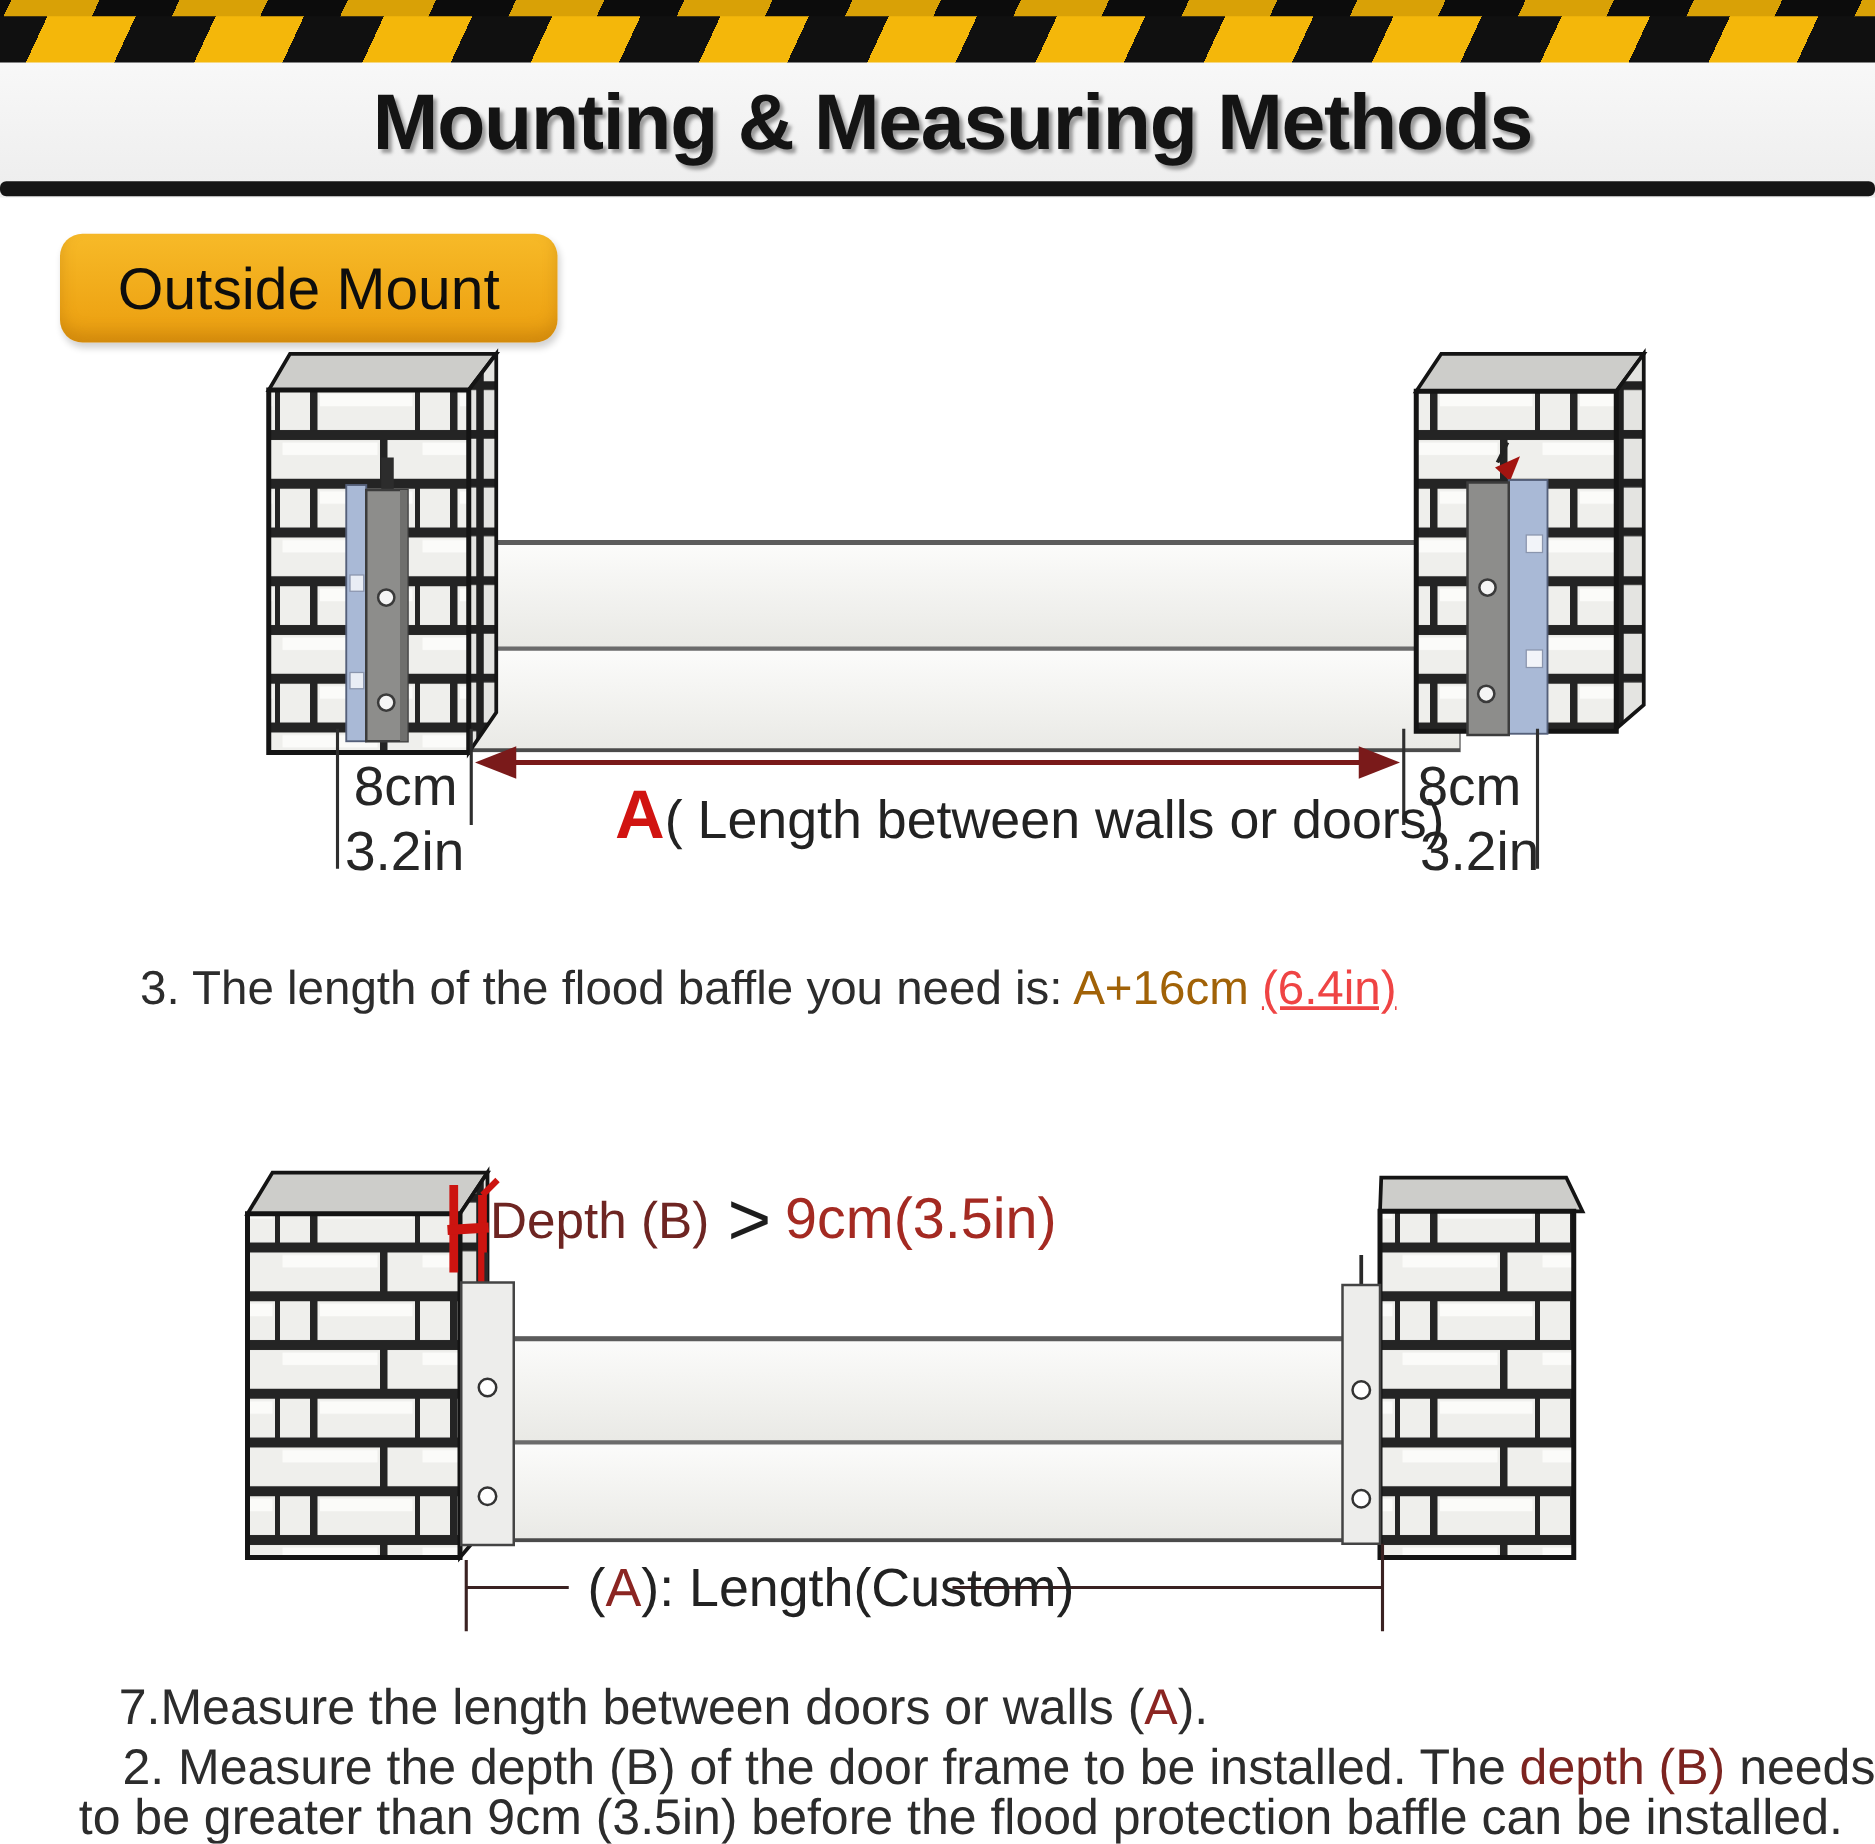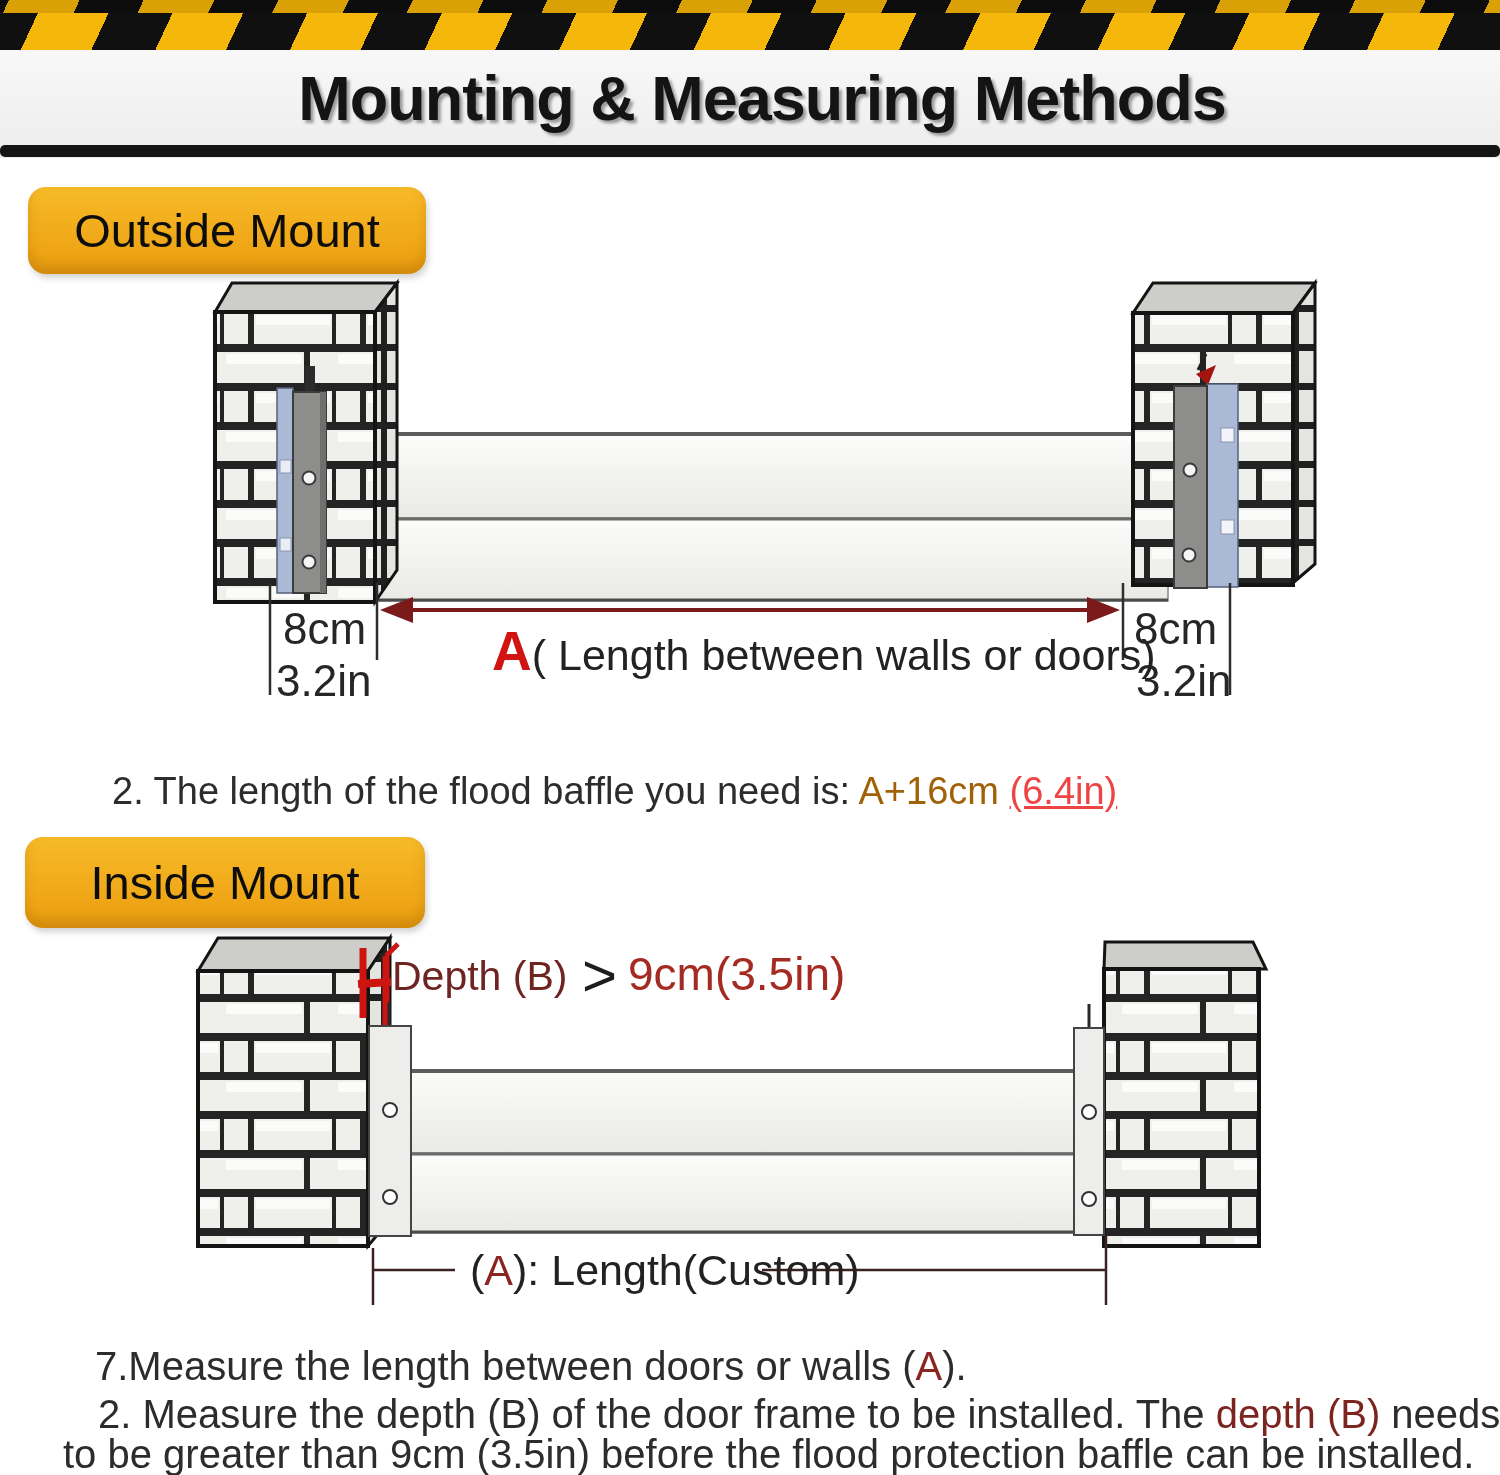--- a/index.html
+++ b/index.html
@@ -17,21 +17,21 @@
   .title{position:absolute;left:12px;top:50px;width:1500px;height:95px;
     display:flex;align-items:center;justify-content:center;
     font-size:63px;font-weight:bold;letter-spacing:-1px;color:#141414;
     text-shadow:3px 3px 3px #9a9a9a;}
   .divider{position:absolute;left:0;top:145px;width:1500px;height:12px;
     background:#151515;border-radius:5px;}
   
   .pill{position:absolute;display:flex;align-items:center;justify-content:center;
     background:linear-gradient(180deg,#f7ba28 0%,#efa616 70%,#e89d10 100%);
     border-radius:18px;color:#0d0d0d;font-size:47px;
-    box-shadow:inset 0 -8px 12px rgba(150,85,0,.28), 2px 4px 6px rgba(0,0,0,.18);}
+    box-shadow:inset 0 -8px 12px rgba(150,85,0,.28), 2px 4px 6px rgba(0,0,0,.18);margin-left:20px;}
   .pill-outside{left:28px;top:187px;width:398px;height:87px;}
   .pill-inside{left:25px;top:837px;width:400px;height:91px;}
   
   .diagram{position:absolute;left:0;}
   svg text{font-family:"Liberation Sans", sans-serif;}
   
   .step{position:absolute;white-space:nowrap;font-size:38px;color:#2c2c2c;}
   .step-lg{font-size:40px;}
   .maroon{color:#7c2420;}
   .formula{color:#a16207;}
@@ -131,24 +131,23 @@
     <text x="276" y="426" font-size="44" fill="#262626">3.2in</text>
     <text x="1134" y="374" font-size="44" fill="#262626">8cm</text>
     <text x="1136" y="426" font-size="44" fill="#262626">3.2in</text>
 
     <text x="492" y="400">
       <tspan font-size="55" font-weight="bold" fill="#d11411">A</tspan><tspan font-size="43" fill="#222222">( Length between walls or doors)</tspan>
     </text>
   </svg>
 
   <div class="step" style="left:112px;top:770px">
-    <span>2. The length of the flood baffle you need is: </span><span class="formula">A+16cm </span><span class="inches">(6.4in)</span>
-  </div>
-
-  <div class="pill pill-inside">Inside Mount</div>
+    <span>3. The length of the flood baffle you need is: </span><span class="formula">A+16cm </span><span class="inches">(6.4in)</span>
+  </div>
+
 
   <svg class="diagram" style="top:920px" width="1500" height="420" viewBox="0 0 1500 420">
 
     <g>
       <rect x="411" y="150" width="664" height="83" fill="url(#pan)" stroke="#8a8a8a" stroke-width="1.5"></rect>
       <rect x="411" y="233" width="664" height="80" fill="url(#pan)" stroke="#8a8a8a" stroke-width="1.5"></rect>
       <line x1="411" y1="151" x2="1075" y2="151" stroke="#5c5c5c" stroke-width="4"></line>
       <line x1="411" y1="234" x2="1075" y2="234" stroke="#6b6b6b" stroke-width="3"></line>
       <line x1="411" y1="312" x2="1075" y2="312" stroke="#4b4b4b" stroke-width="3"></line>
     </g>

